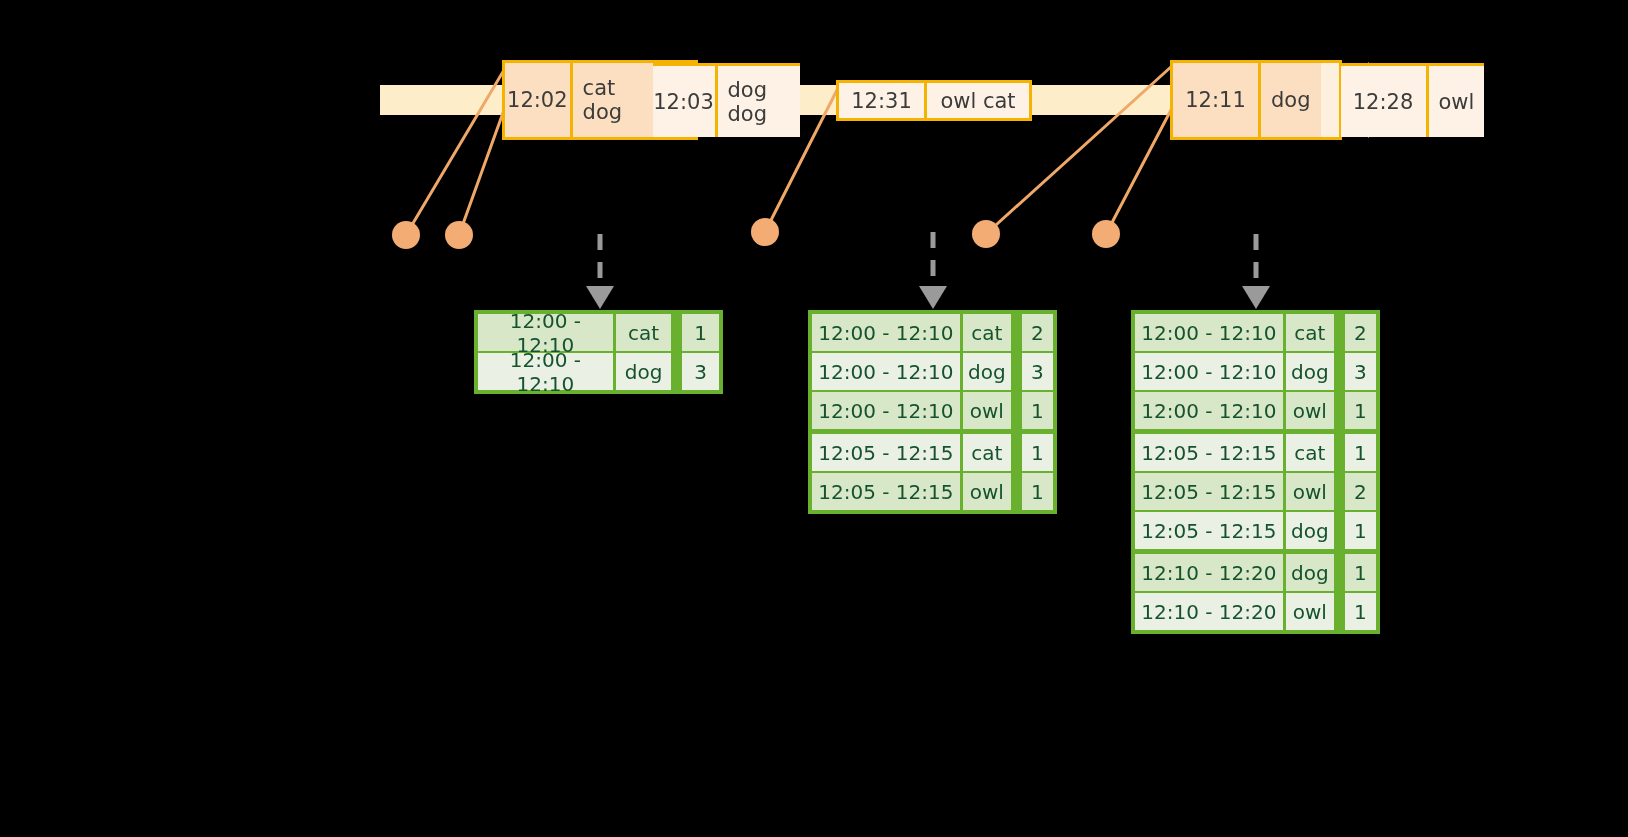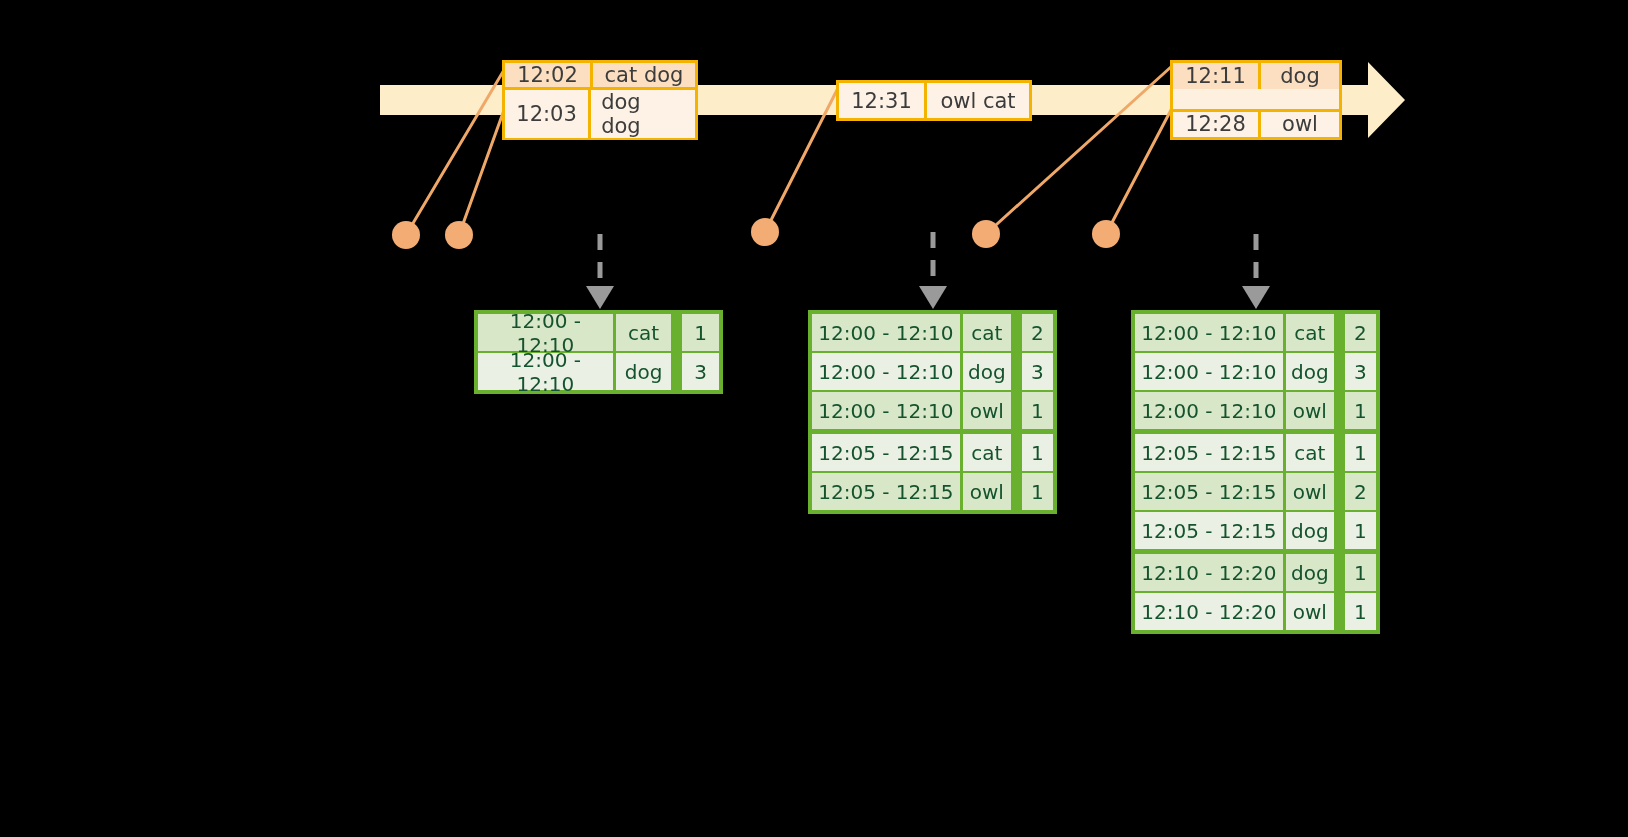--- a/index.html
+++ b/index.html
@@ -30,21 +30,21 @@
     pointer-events: none;
   }
 
   
   .event-box {
     position: absolute;
     border: 3px solid #f5b301;
     box-sizing: border-box;
     background: #fdf0de;
     display: flex;
-    flex-direction: column;
+    flex-direction: row;
     z-index: 4;
   }
   .event-row {
     display: flex;
     flex-direction: row;
     flex: 1 1 auto;
   }
   .event-row + .event-row {
     border-top: 3px solid #f5b301;
   }

